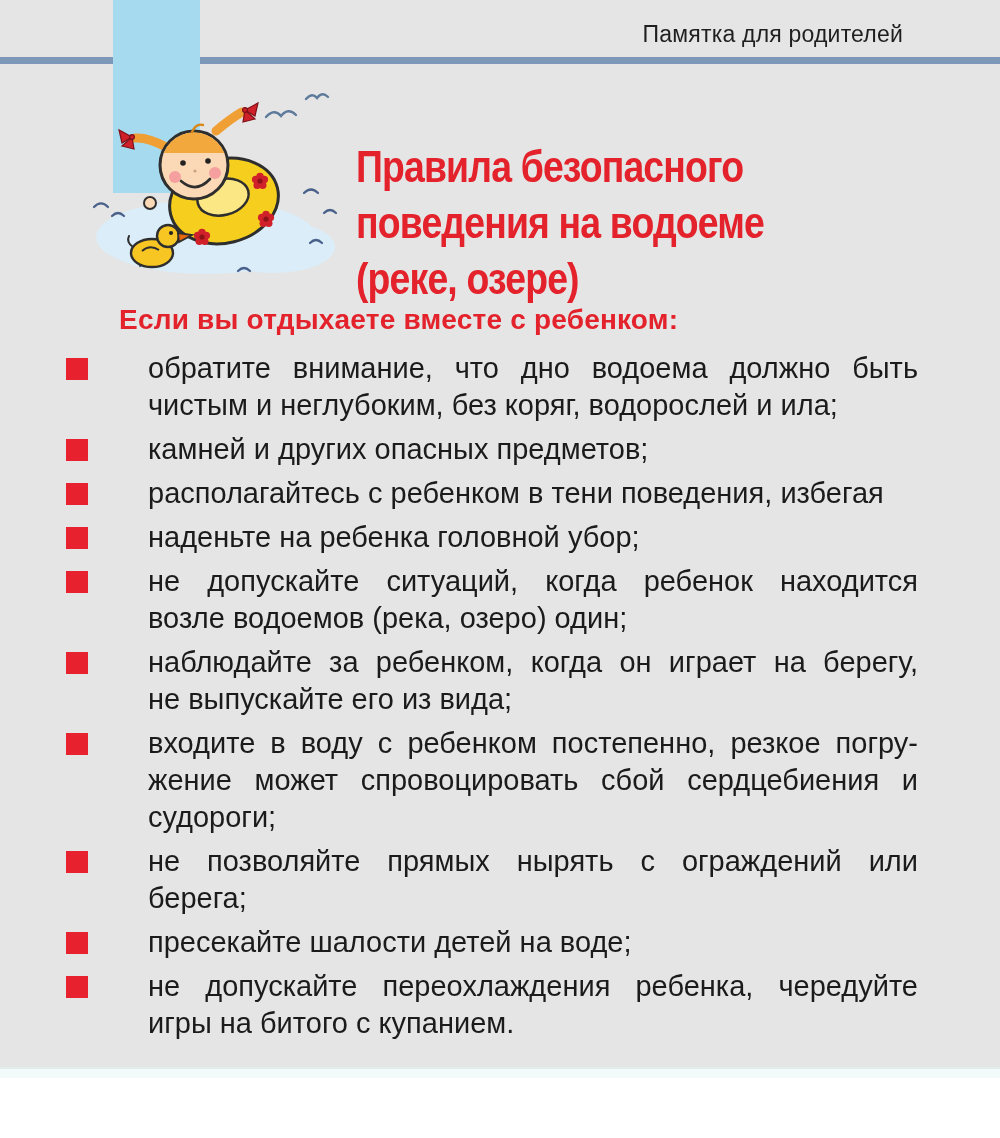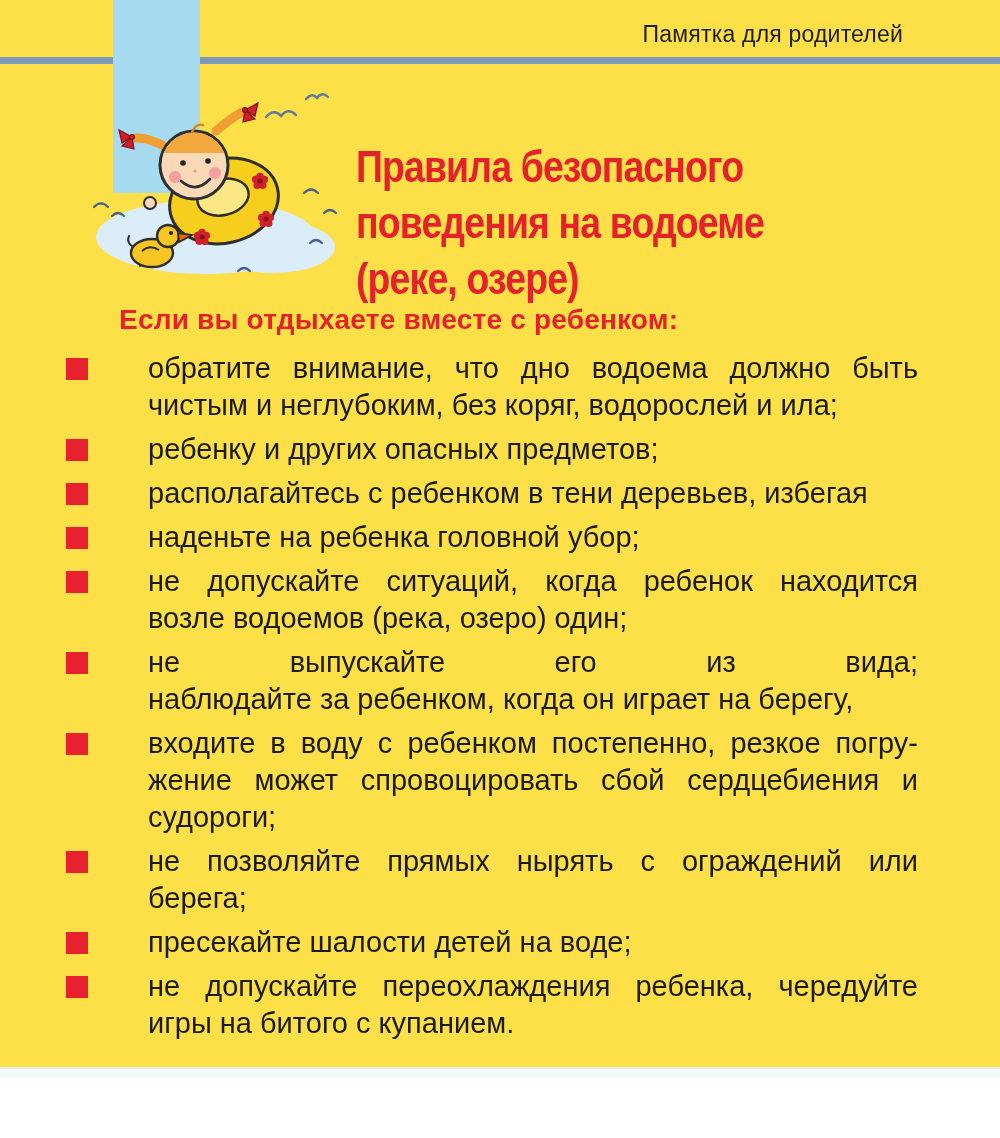--- a/index.html
+++ b/index.html
@@ -1,18 +1,18 @@
 <!DOCTYPE html>
 <html style="--accent_red: #e3222b; --bullet_red: #e8212f; --rule_blue: #7e98ba; --band_blue: #a6daef; --body_text: #1b1b1b; --header_text: #1f1f1f; --bottom_line: #e2eeee; --bottom_fill: #f2fbfa;"><head>
 <meta charset="utf-8">
 <style>
   html,body { margin:0; padding:0; background:#ffffff; }
   .page {
     position:relative; width:1000px; height:1078px; margin:0 auto;
-    background:#fde047; overflow:hidden;
+    background:#e5e5e5; overflow:hidden;
     font-family:"Liberation Sans", sans-serif;
     color:var(--body_text, #1b1b1b);
   }
   
   .header-label {
     position:absolute; top:20px; right:97px;
     font-size:23px; line-height:28px; color:var(--header_text,#1f1f1f);
     letter-spacing:0.2px;
   }
   .top-rule {
@@ -184,47 +184,47 @@
         <li class="rule-item">
           <span class="bullet"></span>
           <div class="item-text">
             <div class="line">обратите внимание, что дно водоема должно быть</div>
             <div class="line">чистым и неглубоким, без коряг, водорослей и ила;</div>
           </div>
         </li>
         <li class="rule-item">
           <span class="bullet"></span>
           <div class="item-text">
-            <div class="line">ребенку и других опасных предметов;</div>
-          </div>
-        </li>
-        <li class="rule-item">
-          <span class="bullet"></span>
-          <div class="item-text">
-            <div class="line">располагайтесь с ребенком в тени деревьев, избегая</div>
+            <div class="line">камней и других опасных предметов;</div>
+          </div>
+        </li>
+        <li class="rule-item">
+          <span class="bullet"></span>
+          <div class="item-text">
+            <div class="line">располагайтесь с ребенком в тени поведения, избегая</div>
           </div>
         </li>
         <li class="rule-item">
           <span class="bullet"></span>
           <div class="item-text">
             <div class="line">наденьте на ребенка головной убор;</div>
           </div>
         </li>
         <li class="rule-item">
           <span class="bullet"></span>
           <div class="item-text">
             <div class="line">не допускайте ситуаций, когда ребенок находится</div>
             <div class="line">возле водоемов (река, озеро) один;</div>
           </div>
         </li>
         <li class="rule-item">
           <span class="bullet"></span>
           <div class="item-text">
+            <div class="line">наблюдайте за ребенком, когда он играет на берегу,</div>
             <div class="line">не выпускайте его из вида;</div>
-            <div class="line">наблюдайте за ребенком, когда он играет на берегу,</div>
           </div>
         </li>
         <li class="rule-item">
           <span class="bullet"></span>
           <div class="item-text">
             <div class="line">входите в воду с ребенком постепенно, резкое погру-</div>
             <div class="line">жение может спровоцировать сбой сердцебиения и</div>
             <div class="line">судороги;</div>
           </div>
         </li>

